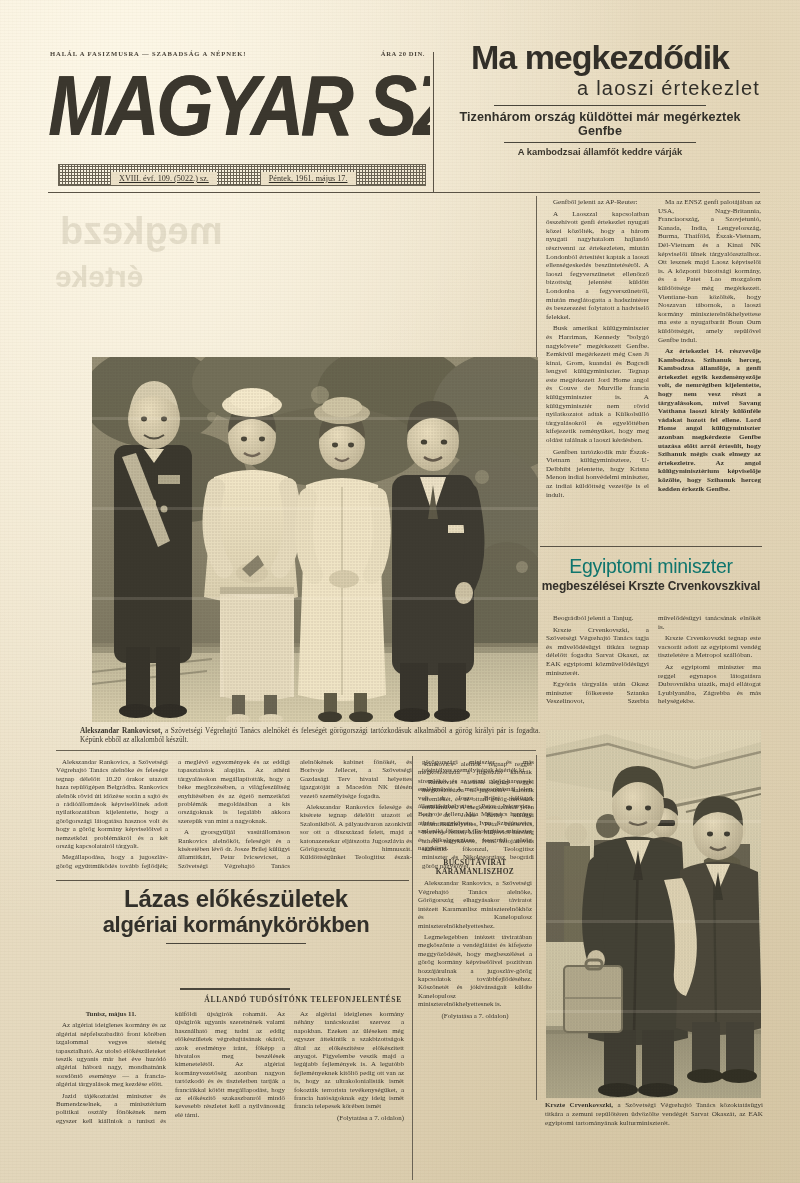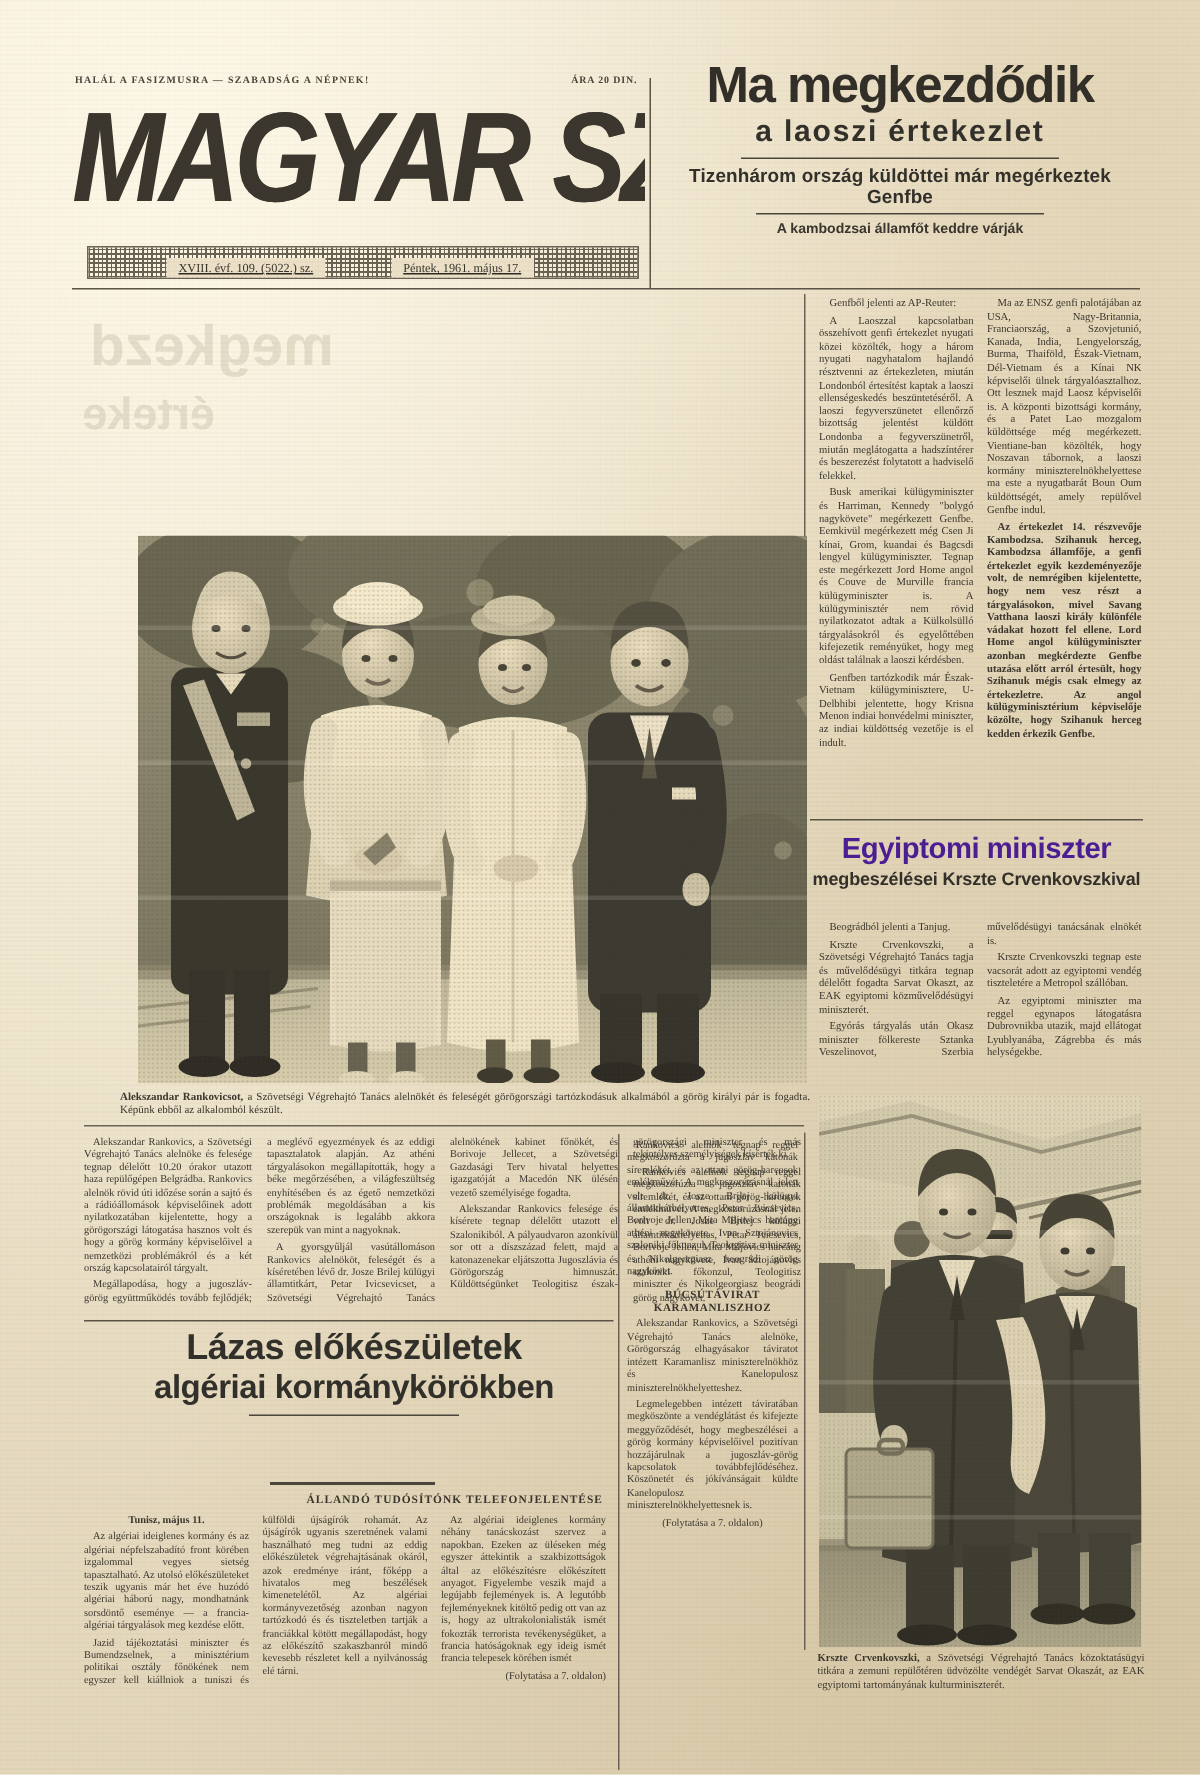--- a/index.html
+++ b/index.html
@@ -80,22 +80,22 @@
   .lead-head{
     position:absolute;left:440px;top:40px;width:320px;
   }
   .lead-head .l1{
     font-family:"Liberation Sans", sans-serif;
     font-weight:700;font-size:34px;line-height:34px;
     letter-spacing:-1px;color:#322f28;text-align:center;
   }
   .lead-head .l2{
     font-family:"Liberation Sans", sans-serif;
-    font-weight:700;font-size:20px;line-height:24px;
-    letter-spacing:1.2px;color:#32302a;text-align:center;margin-top:2px;
+    font-weight:400;font-size:20px;line-height:24px;
+    letter-spacing:1.2px;color:#32302a;text-align:right;margin-top:2px;
   }
   .lead-head .rule{border-top:1.6px solid #4a463c;width:66%;margin:5px auto 4px auto;}
   .lead-head .l3{
     font-family:"Liberation Sans", sans-serif;
     font-weight:700;font-size:12.6px;line-height:14px;
     color:#32302a;text-align:center;letter-spacing:.1px;
   }
   .lead-head .rule2{border-top:1.2px solid #4a463c;width:60%;margin:4px auto 3px auto;}
   .lead-head .l4{
     font-family:"Liberation Sans", sans-serif;
@@ -160,21 +160,21 @@
   }
   .col-news p{margin:0 0 3px 0;text-indent:7px;}
   .col-news .endnote{font-weight:700;text-indent:7px;}
 
   .hrule-right1{position:absolute;left:540px;top:546px;width:222px;border-top:1.5px solid #5b5447;}
 
   
   .egypt-head{position:absolute;left:540px;top:556px;width:222px;text-align:center;}
   .egypt-head .e1{
     font-family:"Liberation Sans", sans-serif;
-    font-weight:700;font-size:19.5px;line-height:21px;color:#4c1d95;letter-spacing:-.3px;
+    font-weight:400;font-size:19.5px;line-height:21px;color:#0f766e;letter-spacing:-.3px;
   }
   .egypt-head .e2{
     font-family:"Liberation Sans", sans-serif;
     font-weight:700;font-size:12px;line-height:14px;color:#33302a;margin-top:2px;letter-spacing:-.1px;
   }
   .egypt-body{
     position:absolute;left:546px;top:614px;width:215px;height:106px;
     column-count:2;column-gap:9px;
     font-size:7.1px;line-height:8.6px;text-align:justify;color:#3a362e;
   }

